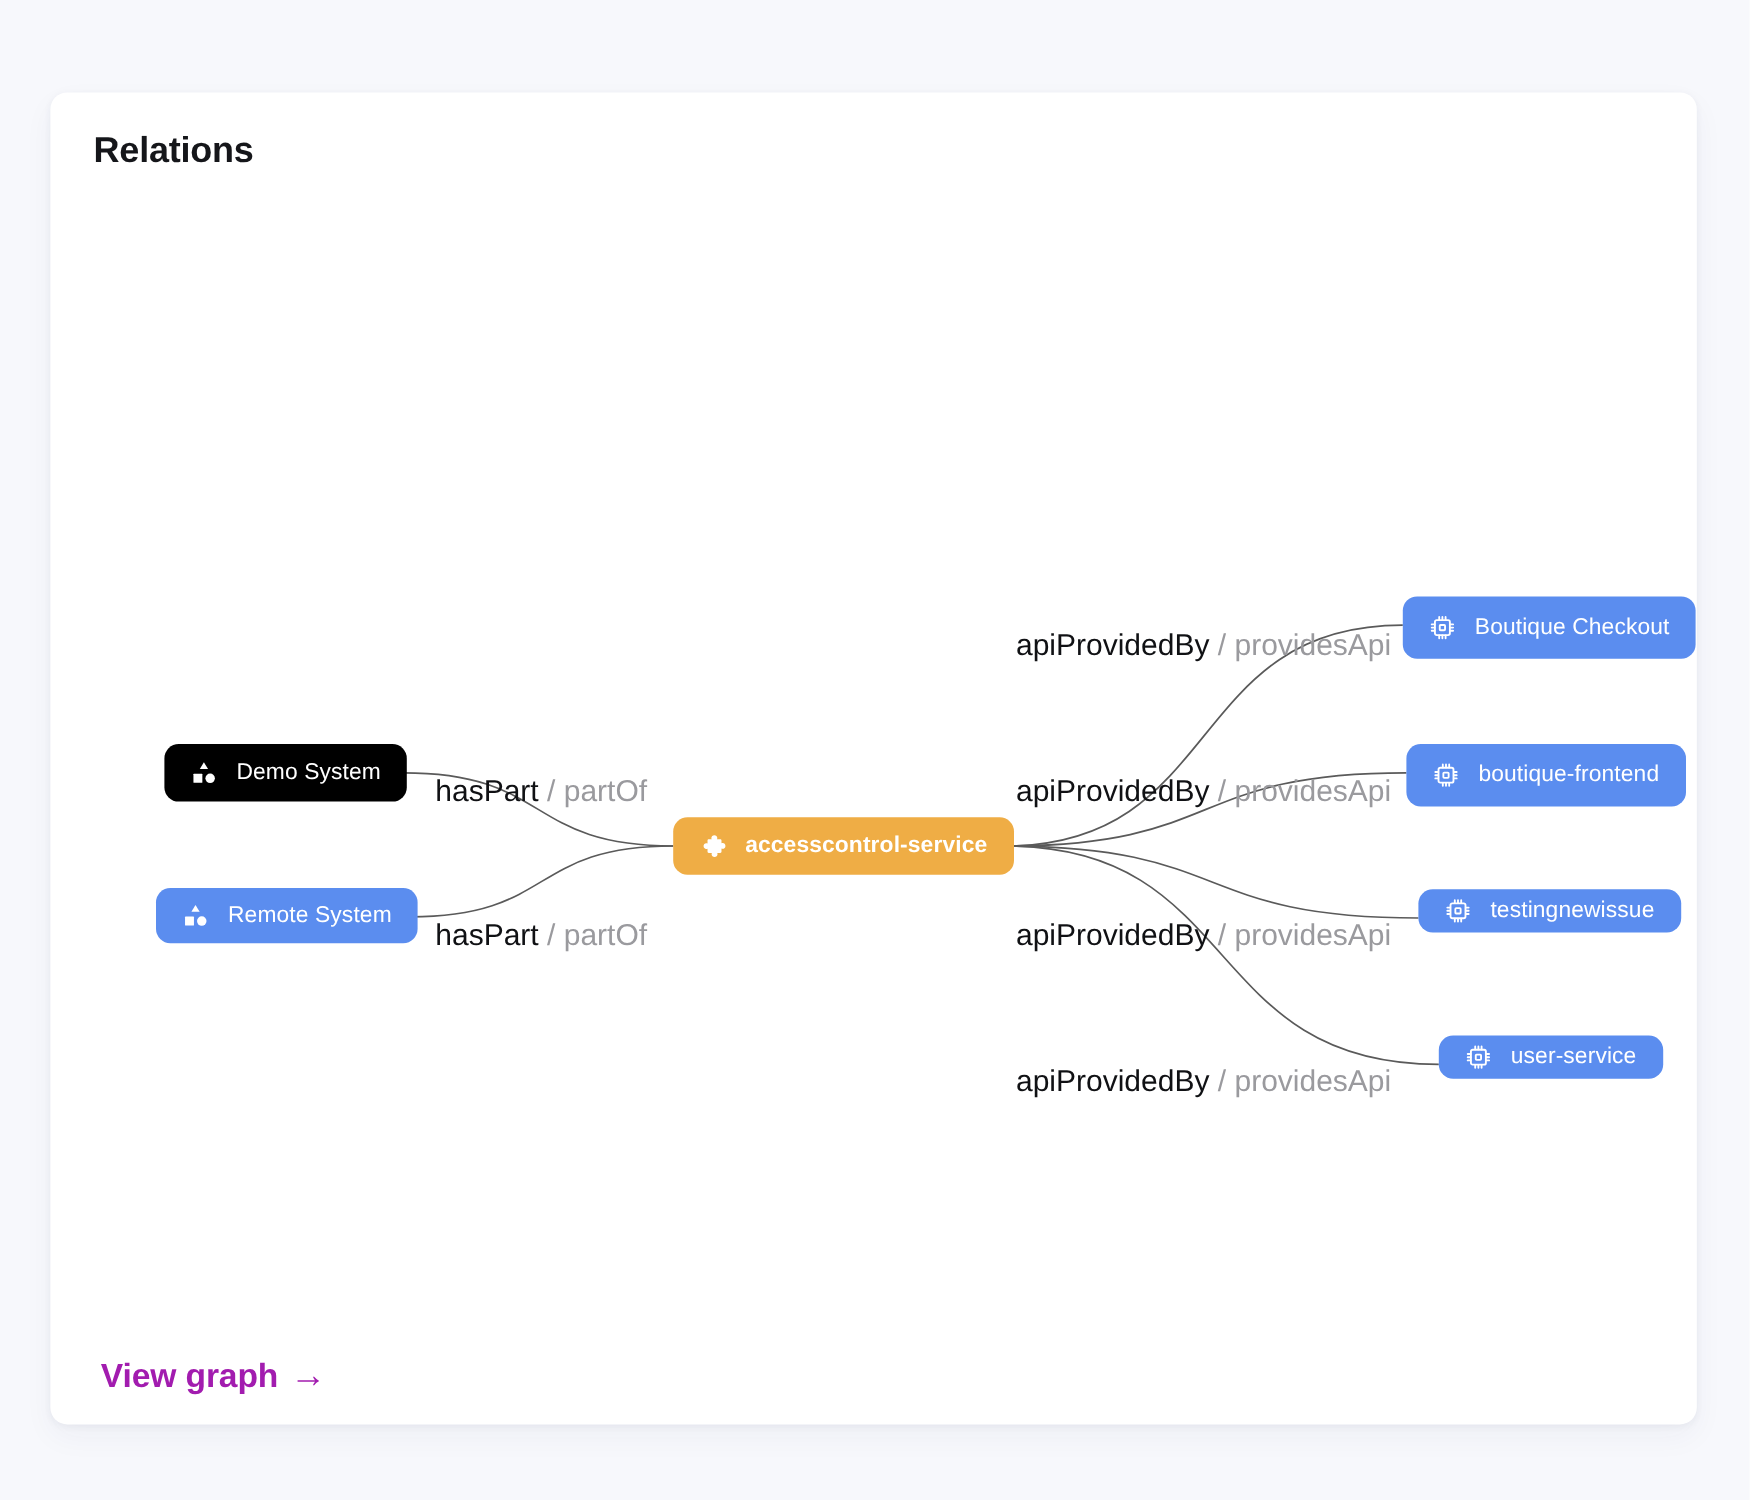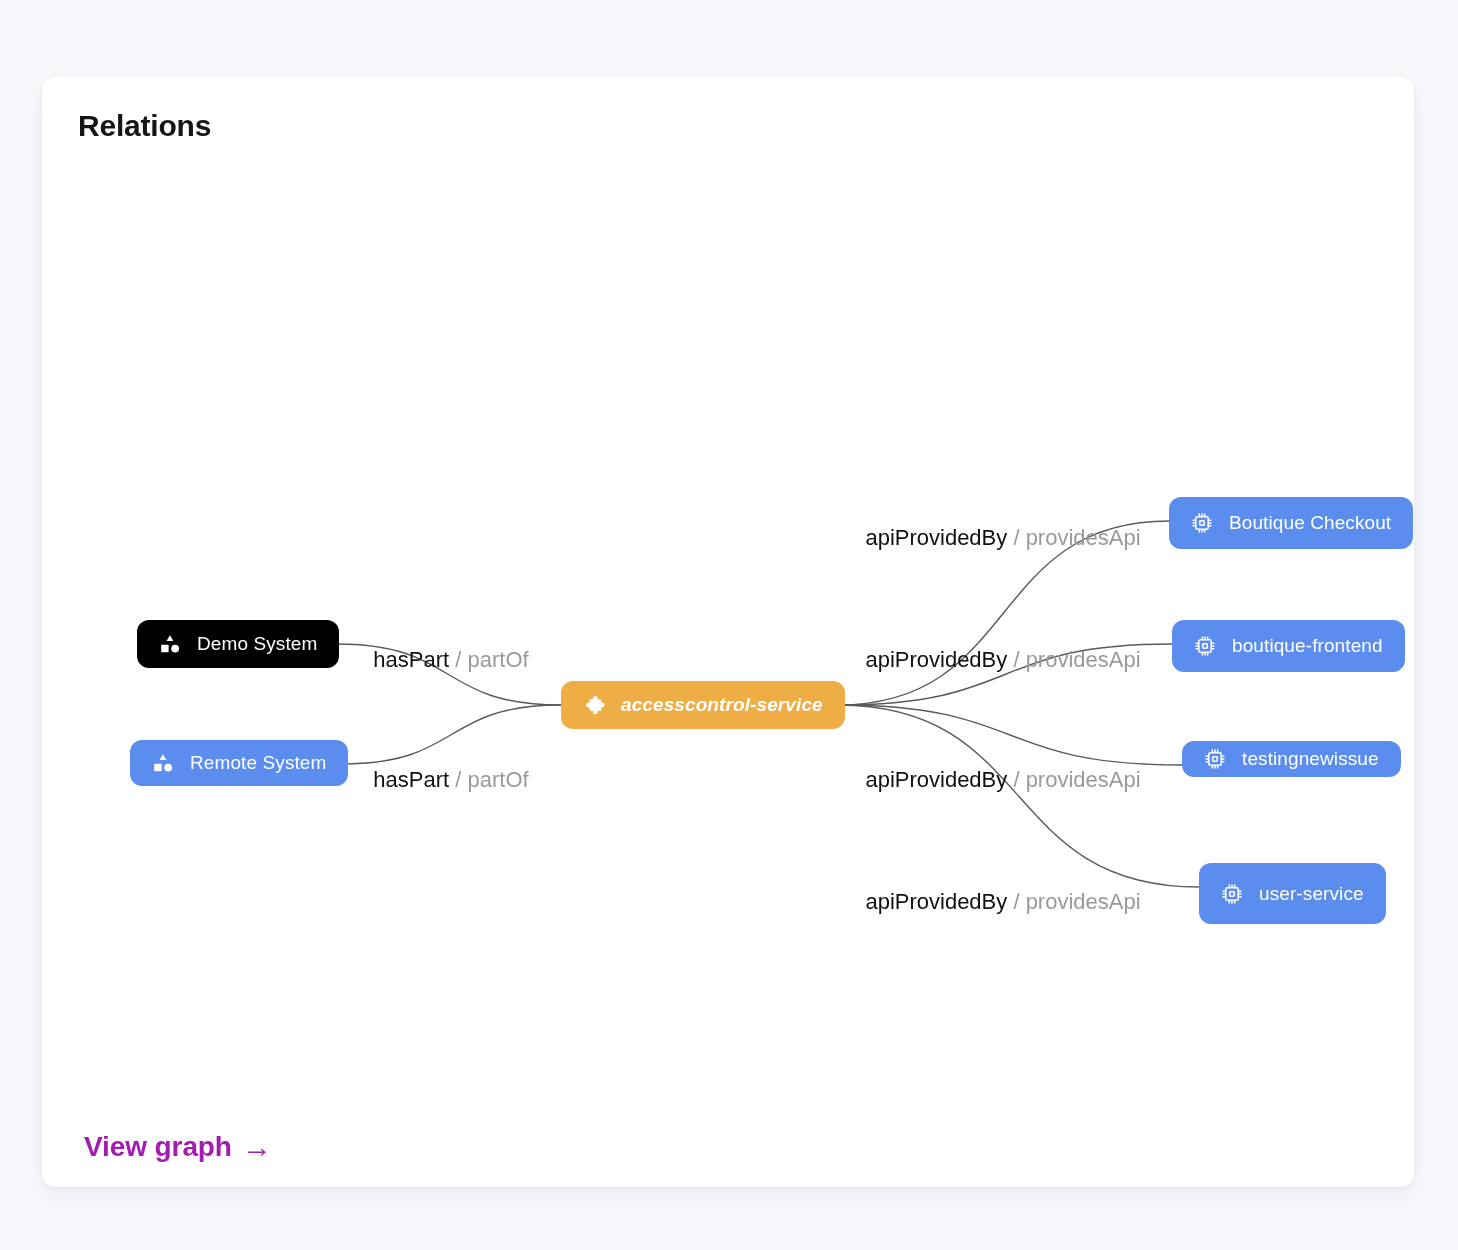--- a/index.html
+++ b/index.html
@@ -77,26 +77,26 @@
   .gnode .nicon {
     width: 22px;
     height: 22px;
     margin-right: 16px;
     flex: 0 0 auto;
     display: block;
   }
   .gnode .nicon svg { display: block; }
 
   .gnode.blue  { background: #5b8def; }
-  .gnode.orange{ background: #efad45; font-style: italic; }
+  .gnode.orange{ background: #efad45; }
   .gnode.orange .nlabel { font-weight: bold; }
 
   .edge-label {
     position: absolute;
-    font-size: 22px;
+    font-size: 25px;
     white-space: nowrap;
     transform: translate(-50%, -50%);
   }
   .edge-label .fwd {
     color: #101114;
   }
   .edge-label .sep,
   .edge-label .rev {
     color: #9a9a9e;
   }
@@ -189,21 +189,21 @@
       <div class="gnode blue" style="left: 1140px; top: 664px; height: 36px; background: rgb(91, 141, 239);">
         <span class="nicon">
           <svg viewBox="0 0 24 24" width="22" height="22" fill="none" stroke="#ffffff" stroke-width="1.7" stroke-linecap="round" stroke-linejoin="round">
             <rect x="5.2" y="5.2" width="13.6" height="13.6" rx="1.6"></rect>
             <rect x="9.6" y="9.6" width="4.8" height="4.8" rx="0.7"></rect>
             <path d="M9.1 2.3v2.6M12 2.3v2.6M14.9 2.3v2.6M9.1 19.1v2.6M12 19.1v2.6M14.9 19.1v2.6M2.3 9.1h2.6M2.3 12h2.6M2.3 14.9h2.6M19.1 9.1h2.6M19.1 12h2.6M19.1 14.9h2.6"></path>
           </svg>
         </span>
         <span class="nlabel">testingnewissue</span>
       </div>
-      <div class="gnode blue" style="left: 1157px; top: 786px; height: 61px; background: rgb(91, 141, 239);">
+      <div class="gnode blue" style="left: 1157px; top: 786px; height: 36px; background: rgb(91, 141, 239);">
         <span class="nicon">
           <svg viewBox="0 0 24 24" width="22" height="22" fill="none" stroke="#ffffff" stroke-width="1.7" stroke-linecap="round" stroke-linejoin="round">
             <rect x="5.2" y="5.2" width="13.6" height="13.6" rx="1.6"></rect>
             <rect x="9.6" y="9.6" width="4.8" height="4.8" rx="0.7"></rect>
             <path d="M9.1 2.3v2.6M12 2.3v2.6M14.9 2.3v2.6M9.1 19.1v2.6M12 19.1v2.6M14.9 19.1v2.6M2.3 9.1h2.6M2.3 12h2.6M2.3 14.9h2.6M19.1 9.1h2.6M19.1 12h2.6M19.1 14.9h2.6"></path>
           </svg>
         </span>
         <span class="nlabel">user-service</span>
       </div>
       <div class="edge-label" style="left: 409px; top: 583px;"><span class="fwd">hasPart</span><span class="sep"> / </span><span class="rev">partOf</span></div>

